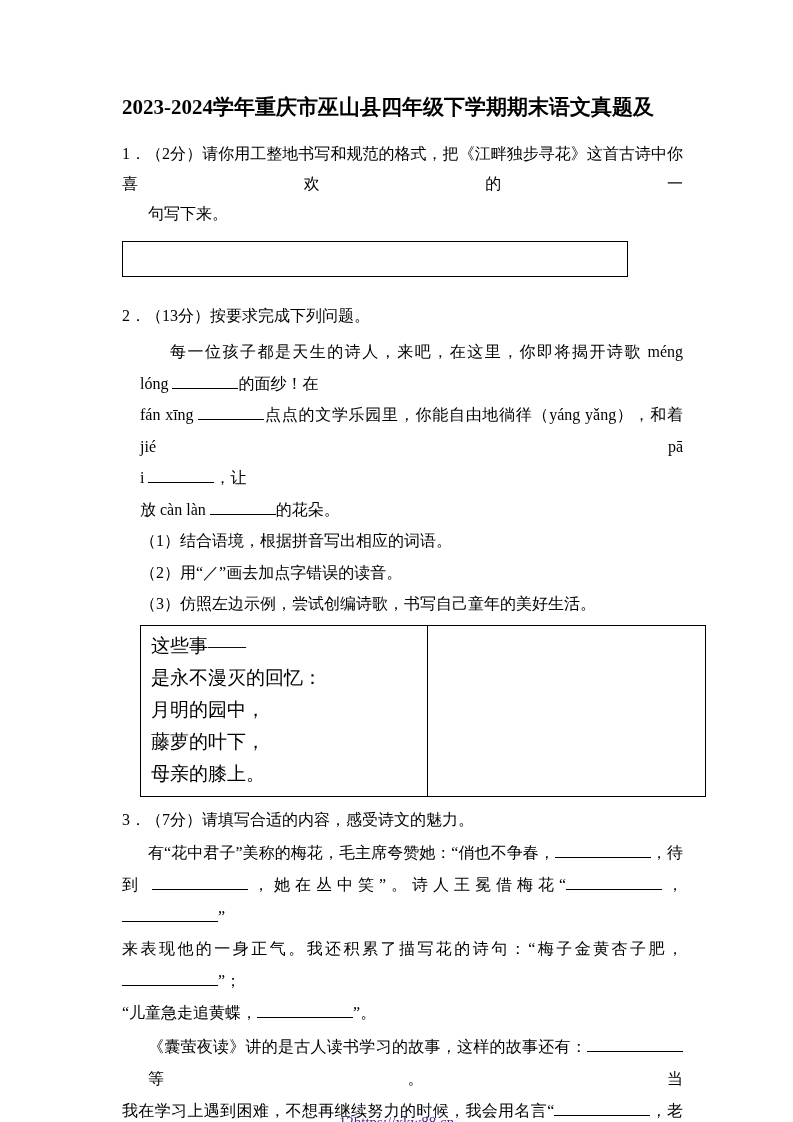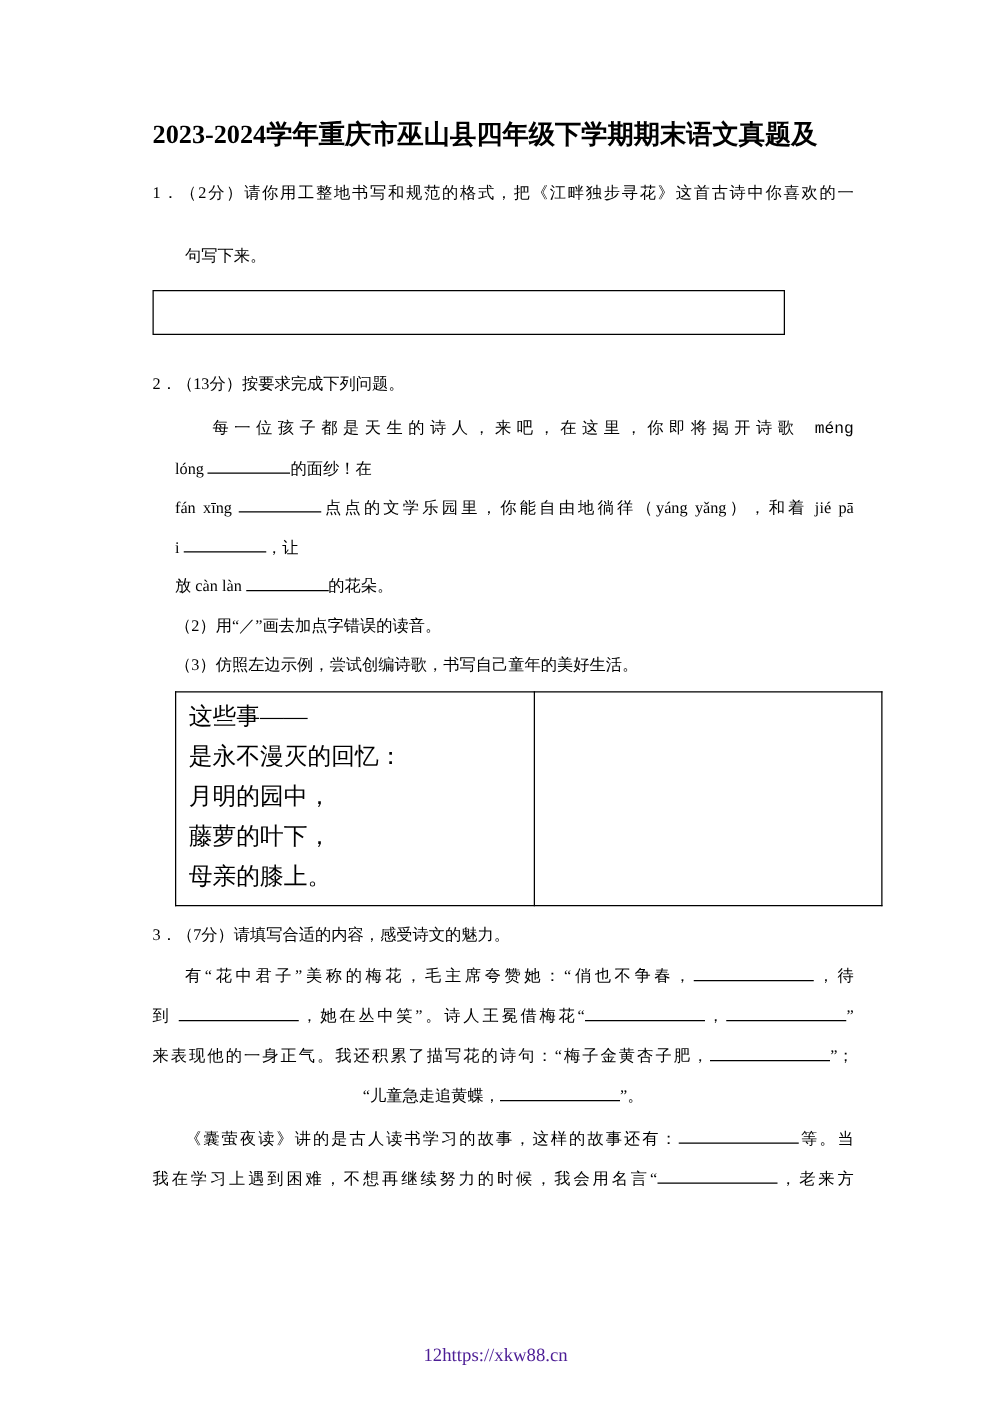--- a/index.html
+++ b/index.html
@@ -16,28 +16,28 @@
     overflow: hidden;
   }
   .title {
     font-size: 21px;
     font-weight: bold;
     line-height: 39px;
     margin: 0 0 12px 0;
     white-space: nowrap;
   }
   .line {
-    font-size: 13px;
+    font-size: 16px;
     line-height: 30px;
     white-space: nowrap;
   }
   
   .jl { text-align: justify; text-align-last: justify; white-space: normal; }
-  .hang { padding-left: 26px; margin-top: 21px; }
-  .fi  { padding-left: 30px; font-family: Liberation Mono, monospace; }  
+  .hang { padding-left: 26px; }
+  .fi  { padding-left: 30px; }  
   .fi2 { padding-left: 26px; }
 
   .answer-box {
     width: 504px;
     height: 34px;
     border: 1px solid #000;
     margin: 12px 0 14px 0;
   }
 
   .q2-heading { margin-top: 24px; }
@@ -59,21 +59,21 @@
     width: 543px;
     table-layout: fixed;
   }
   .poem-table td { border: 1px solid #000; vertical-align: top; }
   .cell-left  { width: 266px; padding: 4px 10px 6px 10px; }
   .cell-right { width: 275px; }
   .poem-line { font-size: 19px; line-height: 32px; white-space: nowrap; }
 
   .q3 { margin-top: 8px; font-family: Liberation Serif, serif; }
   .q3 .para { margin-top: 2px; }
-  .q3 .para .line { line-height: 32px; text-align: center; }
+  .q3 .para .line { line-height: 32px; }
   .para2 { margin-top: 8px; }
   .para2 .line { line-height: 33px; }
 
   .footer {
     position: absolute;
     left: 0; right: 0;
     bottom: 28px;
     text-align: center;
     font-size: 15px;
     font-family: "Liberation Serif", "DejaVu Serif", serif;
@@ -98,20 +98,21 @@
 
   <section>
     <div class="line q2-heading">2．（13分）按要求完成下列问题。</div>
     <div class="q2-body">
       <div class="line jl fi"><span>每一位孩子都是天生的诗人，来吧，在这里，你即将揭开诗歌 méng</span></div>
       <div class="line"><span>lóng </span><span class="blank blank-s"></span><span>的面纱！在</span></div>
       <div class="line jl"><span>fán xīng </span><span class="blank blank-s"></span><span>点点的文学乐园里，你能自由地徜徉（yáng yǎng），和着 jié pā</span></div>
       <div class="line"><span>i </span><span class="blank blank-s"></span><span>，让</span></div>
       <div class="line"><span>放 càn làn </span><span class="blank blank-s"></span><span>的花朵。</span></div>
     </div>
+    <div class="line subq">（1）结合语境，根据拼音写出相应的词语。</div>
     <div class="line subq">（2）用“／”画去加点字错误的读音。</div>
     <div class="line subq">（3）仿照左边示例，尝试创编诗歌，书写自己童年的美好生活。</div>
 
     <table class="poem-table">
       <tbody>
           <tr>
         <td class="cell-left">
           <div class="poem-line">这些事——</div>
           <div class="poem-line">是永不漫灭的回忆：</div>
           <div class="poem-line">月明的园中，</div>

